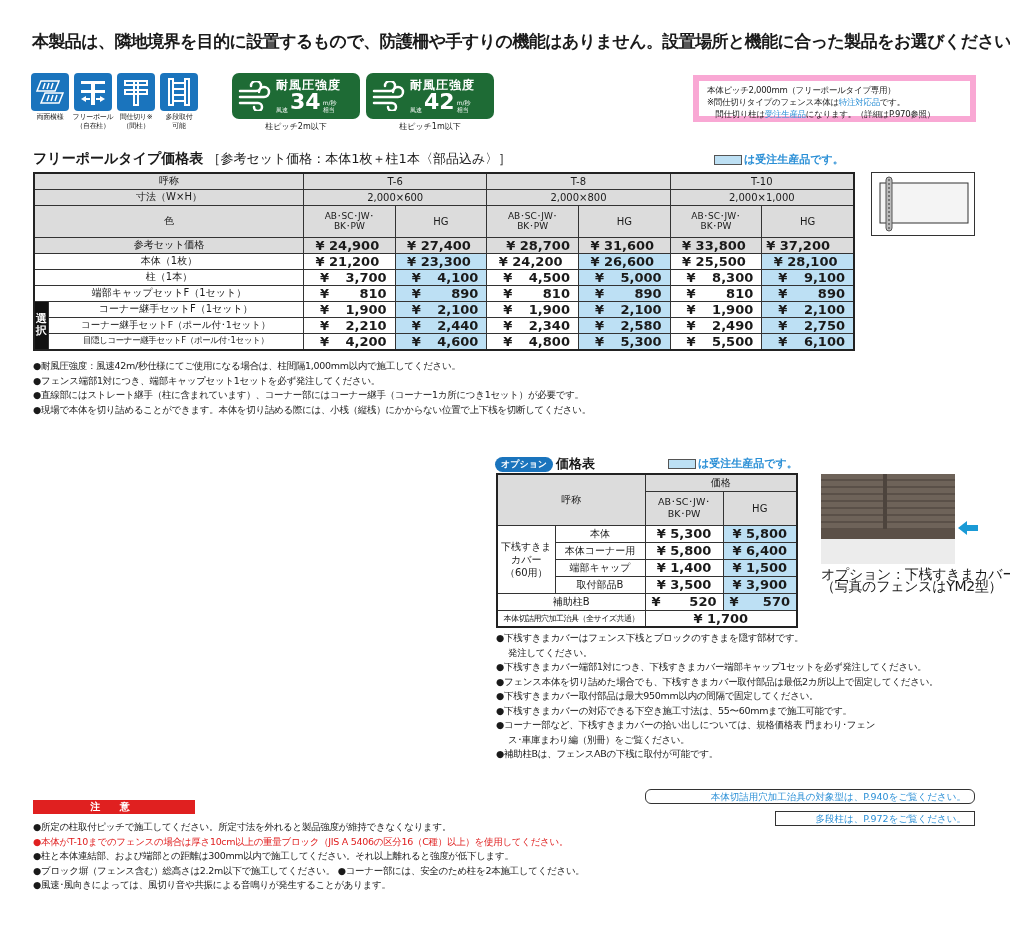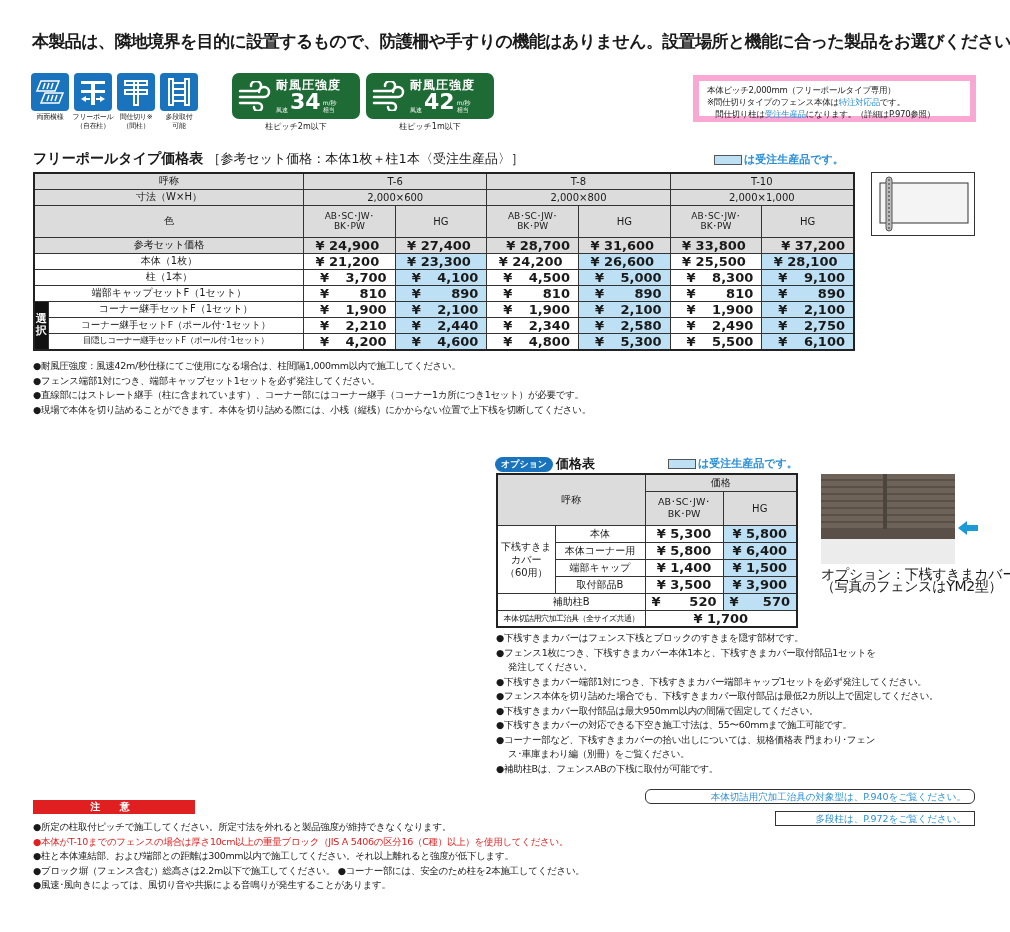--- a/index.html
+++ b/index.html
@@ -190,21 +190,21 @@
 </div>
 
 <div class="abs infobox">
   <div>本体ピッチ2,000mm（フリーポールタイプ専用）</div>
   <div><span>※間仕切りタイプのフェンス本体は</span><span class="blue">特注対応品</span><span>です。</span></div>
   <div style="white-space:pre"><span>　間仕切り柱は</span><span class="blue">受注生産品</span><span>になります。（詳細はP.970参照）</span></div>
 </div>
 
 <div class="abs sec-title">
   <b>フリーポールタイプ価格表</b>
-  <span>［参考セット価格：本体1枚＋柱1本〈受注生産品〉］</span>
+  <span>［参考セット価格：本体1枚＋柱1本〈部品込み〉］</span>
 </div>
 <div class="abs legend" style="left:714px; top:152px;">
   <span class="sw"></span>
   <span>は受注生産品です。</span>
 </div>
 
 <table class="abs pt">
   <tbody>
       <tr>
     <td class="g" colspan="2">呼称</td>
@@ -230,21 +230,21 @@
 BK･PW</td>
     <td class="g">HG</td>
   </tr>
   <tr>
     <td class="g" colspan="2">参考セット価格</td>
     <td class="g pr" style="text-align:center">¥ 24,900</td>
     <td class="g pr" style="text-align:center">¥ 27,400</td>
     <td class="g pr" style="">¥ 28,700</td>
     <td class="g pr" style="text-align:center">¥ 31,600</td>
     <td class="g pr" style="text-align:center">¥ 33,800</td>
-    <td class="g pr" style="text-align:right">¥ 37,200</td>
+    <td class="g pr" style="text-align:left">¥ 37,200</td>
   </tr>
   <tr>
     <td colspan="2">本体（1枚）</td>
     <td class="pr" style="text-align:center">¥ 21,200</td>
     <td class="b pr" style="text-align:center">¥ 23,300</td>
     <td class="pr" style="text-align:center">¥ 24,200</td>
     <td class="b pr" style="text-align:center">¥ 26,600</td>
     <td class="pr" style="text-align:center">¥ 25,500</td>
     <td class="b pr" style="text-align:center">¥ 28,100</td>
   </tr>
@@ -377,21 +377,20 @@
 </div>
 <div class="abs arrow"></div>
 <div class="abs arrow-tail"></div>
 <div class="abs photo-cap">
   <div>オプション：下桟すきまカバー付</div>
   <div>（写真のフェンスはYM2型）</div>
 </div>
 
 <div class="abs notes2">
   <div>●下桟すきまカバーはフェンス下桟とブロックのすきまを隠す部材です。</div>
-  <div>●フェンス1枚につき、下桟すきまカバー本体1本と、下桟すきまカバー取付部品1セットを</div>
   <div class="ind">発注してください。</div>
   <div>●下桟すきまカバー端部1対につき、下桟すきまカバー端部キャップ1セットを必ず発注してください。</div>
   <div>●フェンス本体を切り詰めた場合でも、下桟すきまカバー取付部品は最低2カ所以上で固定してください。</div>
   <div>●下桟すきまカバー取付部品は最大950mm以内の間隔で固定してください。</div>
   <div>●下桟すきまカバーの対応できる下空き施工寸法は、55〜60mmまで施工可能です。</div>
   <div>●コーナー部など、下桟すきまカバーの拾い出しについては、規格価格表 門まわり･フェン</div>
   <div class="ind">ス･車庫まわり編（別冊）をご覧ください。</div>
   <div>●補助柱Bは、フェンスABの下桟に取付が可能です。</div>
 </div>
 

